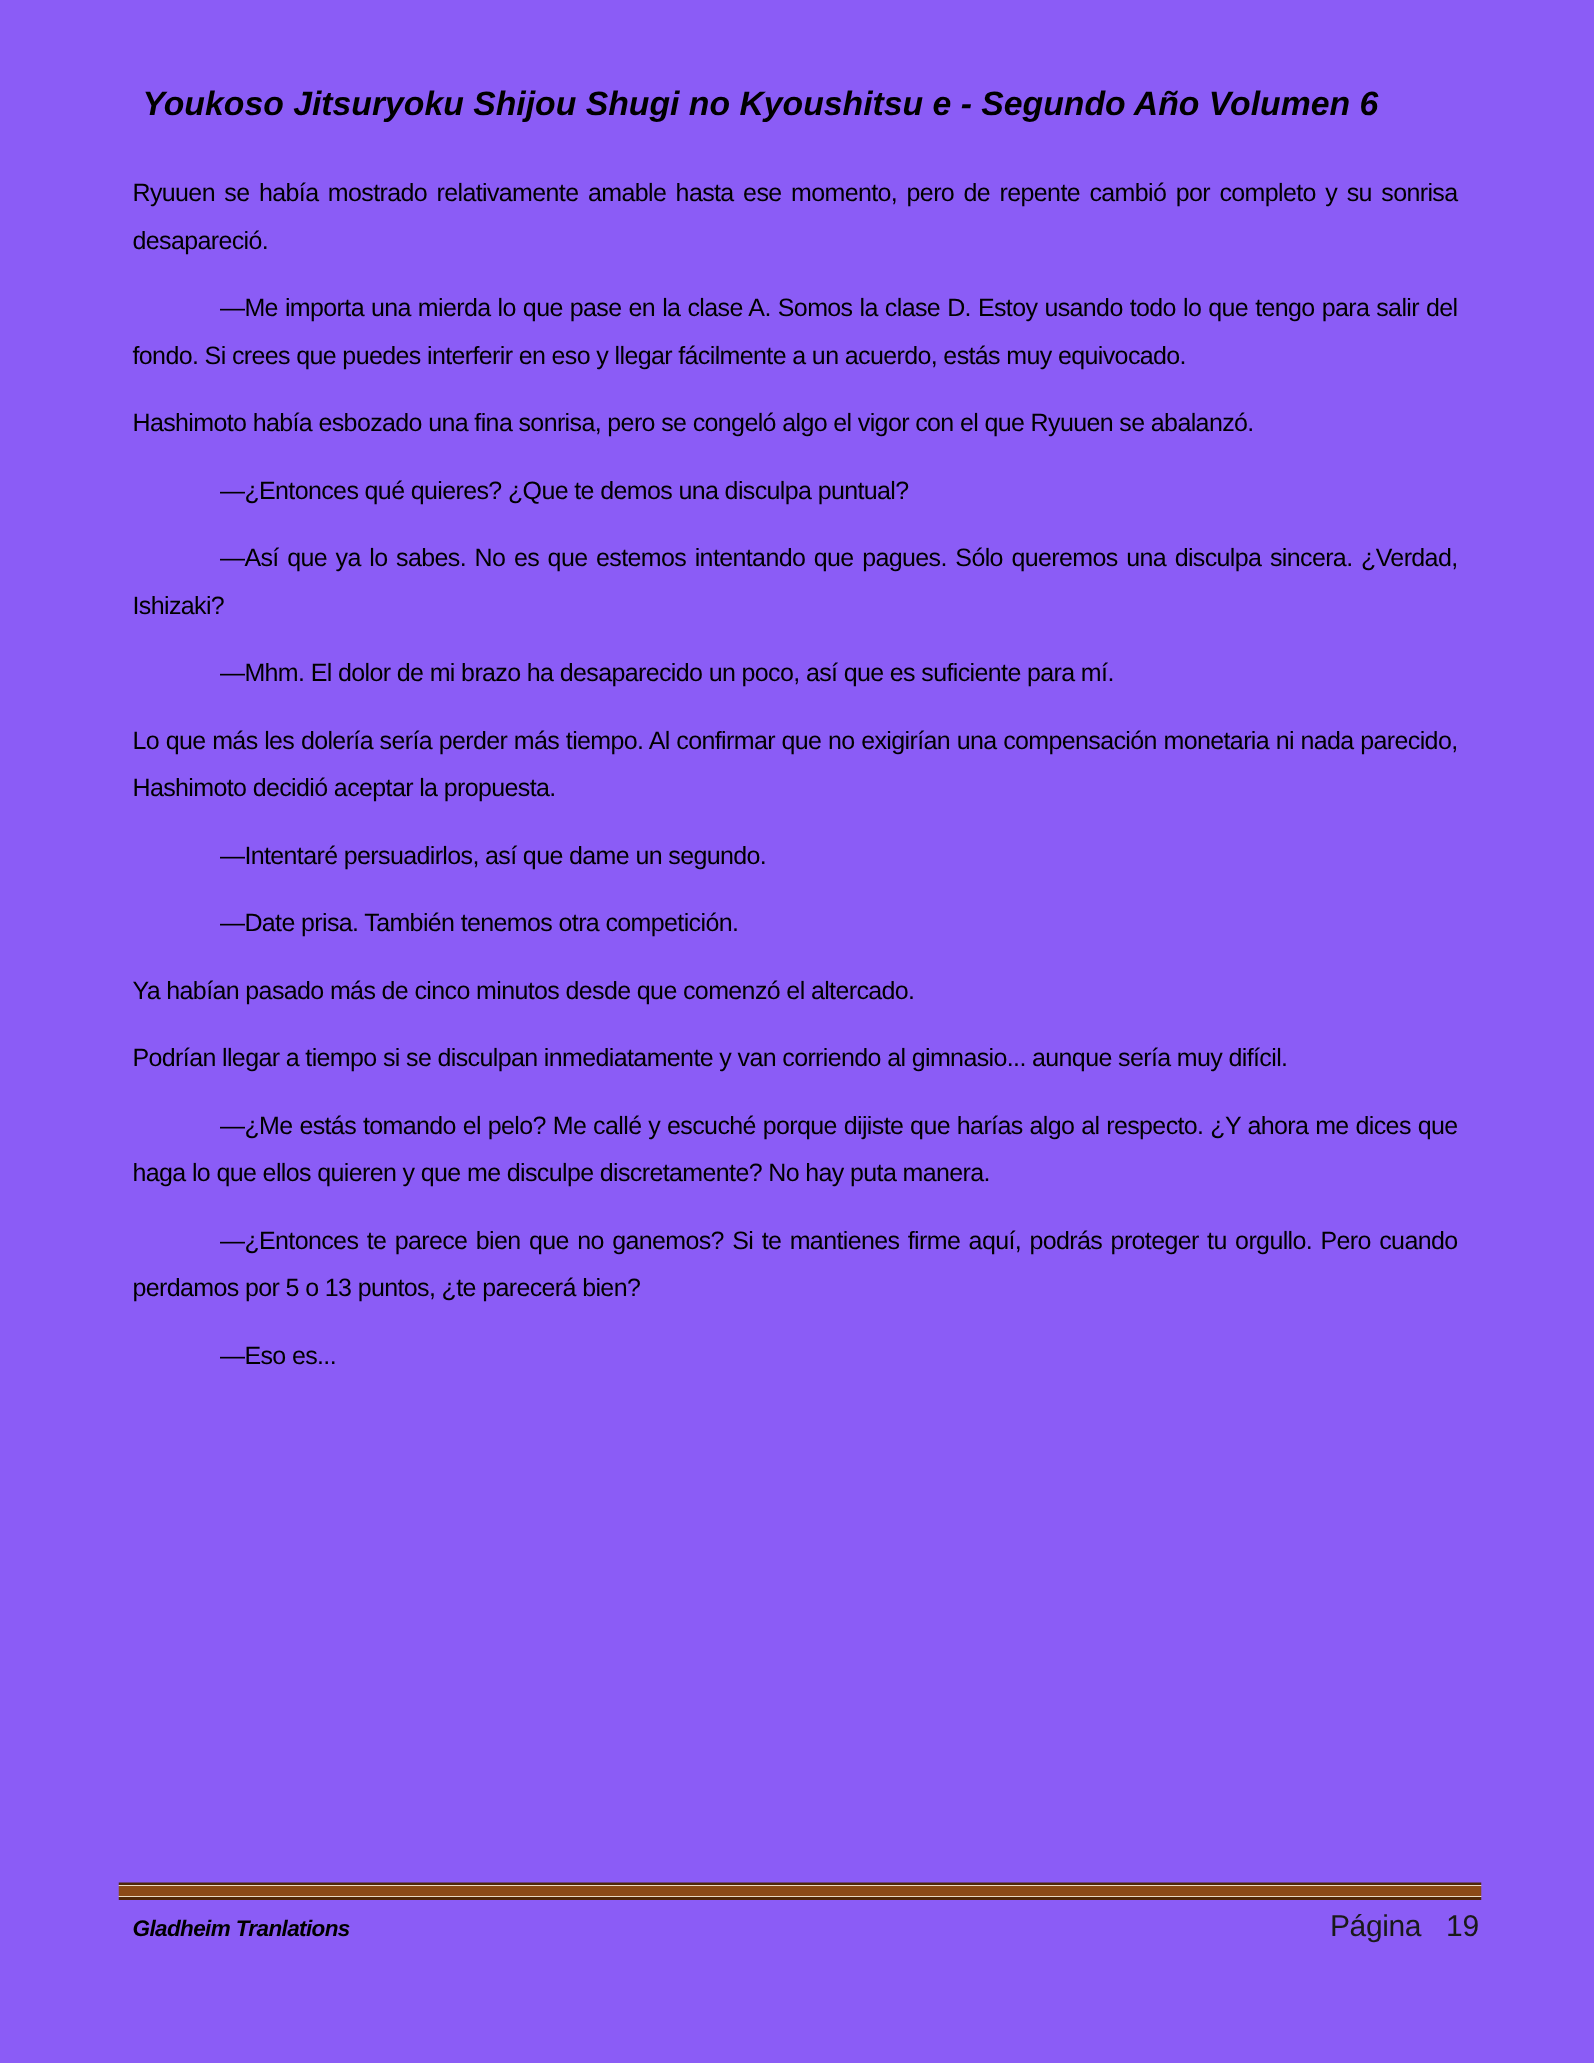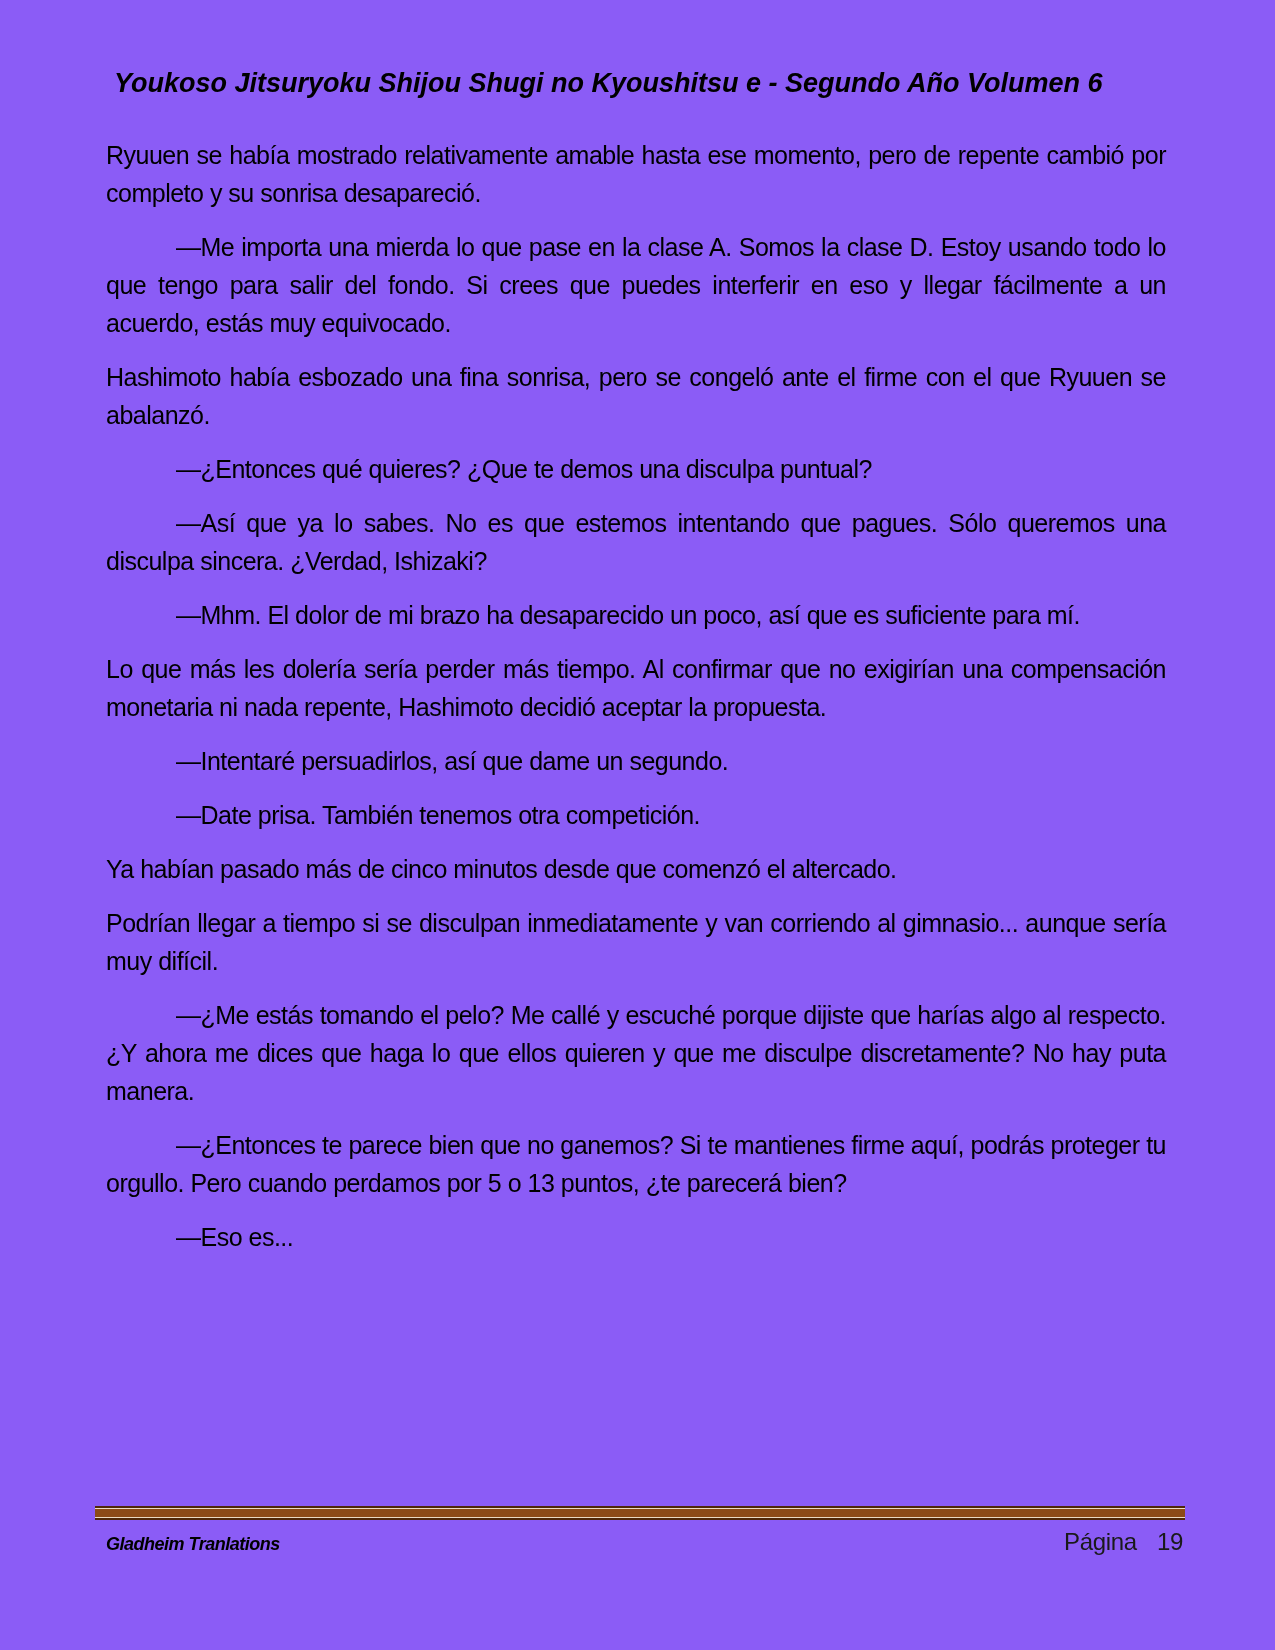--- a/index.html
+++ b/index.html
@@ -33,21 +33,21 @@
     letter-spacing: 0px;
     white-space: nowrap;
   }
   .content {
     position: absolute;
     left: 106px;
     right: 109px;
     top: 136px;
   }
   .para {
-    font-size: 25px;
+    font-size: 20px;
     line-height: 38px;
     font-stretch: condensed;
     letter-spacing: -0.5px;
     text-align: justify;
     margin: 0 0 16px 0;
   }
   .dialogue {
     text-indent: 70px;
     margin-top: 16px;
   }
@@ -98,25 +98,25 @@
 <div class="page">
 
   <div class="header">
     <div class="header-title">Youkoso Jitsuryoku Shijou Shugi no Kyoushitsu e - Segundo Año Volumen 6</div>
   </div>
 
   <div class="content">
 
   <p class="para narration">Ryuuen se había mostrado relativamente amable hasta ese momento, pero de repente cambió por completo y su sonrisa desapareció.</p>
       <p class="para dialogue">—Me importa una mierda lo que pase en la clase A. Somos la clase D. Estoy usando todo lo que tengo para salir del fondo. Si crees que puedes interferir en eso y llegar fácilmente a un acuerdo, estás muy equivocado.</p>
-      <p class="para narration">Hashimoto había esbozado una fina sonrisa, pero se congeló ante el firme con el que Ryuuen se abalanzó.</p>
+      <p class="para narration">Hashimoto había esbozado una fina sonrisa, pero se congeló algo el vigor con el que Ryuuen se abalanzó.</p>
       <p class="para dialogue">—¿Entonces qué quieres? ¿Que te demos una disculpa puntual?</p>
       <p class="para dialogue">—Así que ya lo sabes. No es que estemos intentando que pagues. Sólo queremos una disculpa sincera. ¿Verdad, Ishizaki?</p>
       <p class="para dialogue">—Mhm. El dolor de mi brazo ha desaparecido un poco, así que es suficiente para mí.</p>
-      <p class="para narration">Lo que más les dolería sería perder más tiempo. Al confirmar que no exigirían una compensación monetaria ni nada repente, Hashimoto decidió aceptar la propuesta.</p>
+      <p class="para narration">Lo que más les dolería sería perder más tiempo. Al confirmar que no exigirían una compensación monetaria ni nada parecido, Hashimoto decidió aceptar la propuesta.</p>
       <p class="para dialogue">—Intentaré persuadirlos, así que dame un segundo.</p>
       <p class="para dialogue">—Date prisa. También tenemos otra competición.</p>
       <p class="para narration">Ya habían pasado más de cinco minutos desde que comenzó el altercado.</p>
       <p class="para narration">Podrían llegar a tiempo si se disculpan inmediatamente y van corriendo al gimnasio... aunque sería muy difícil.</p>
       <p class="para dialogue">—¿Me estás tomando el pelo? Me callé y escuché porque dijiste que harías algo al respecto. ¿Y ahora me dices que haga lo que ellos quieren y que me disculpe discretamente? No hay puta manera.</p>
       <p class="para dialogue">—¿Entonces te parece bien que no ganemos? Si te mantienes firme aquí, podrás proteger tu orgullo. Pero cuando perdamos por 5 o 13 puntos, ¿te parecerá bien?</p>
       <p class="para dialogue">—Eso es...</p>
     </div>
 
   <div class="footer-rule"></div>

